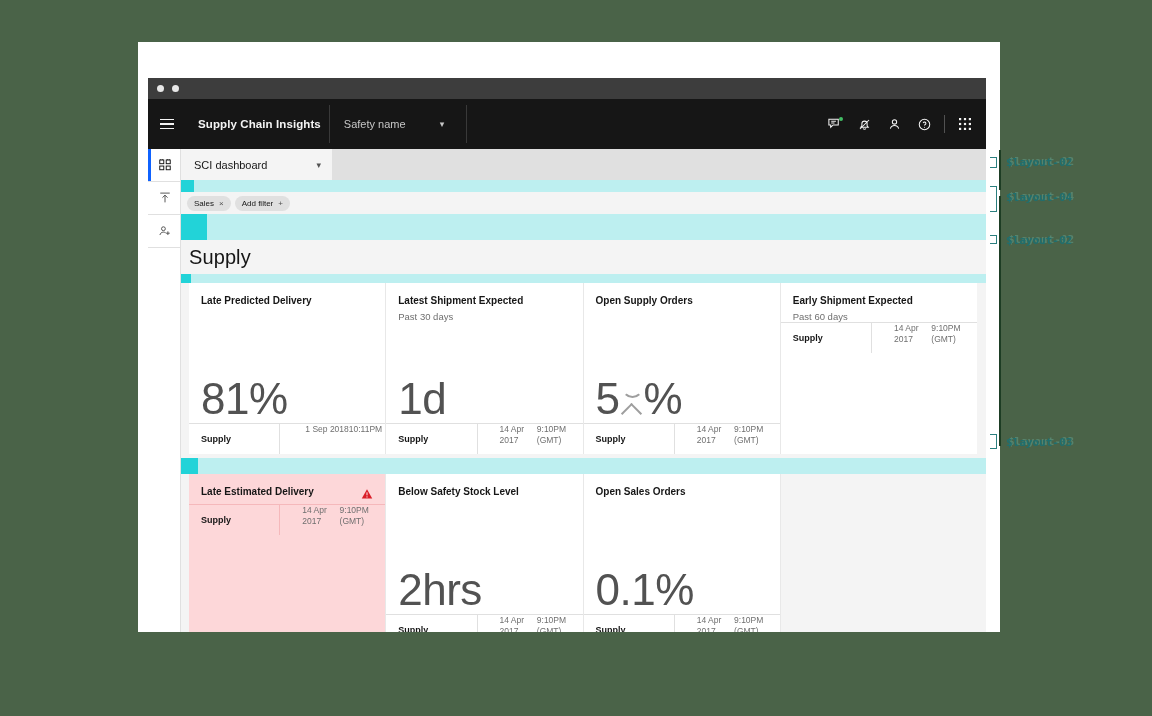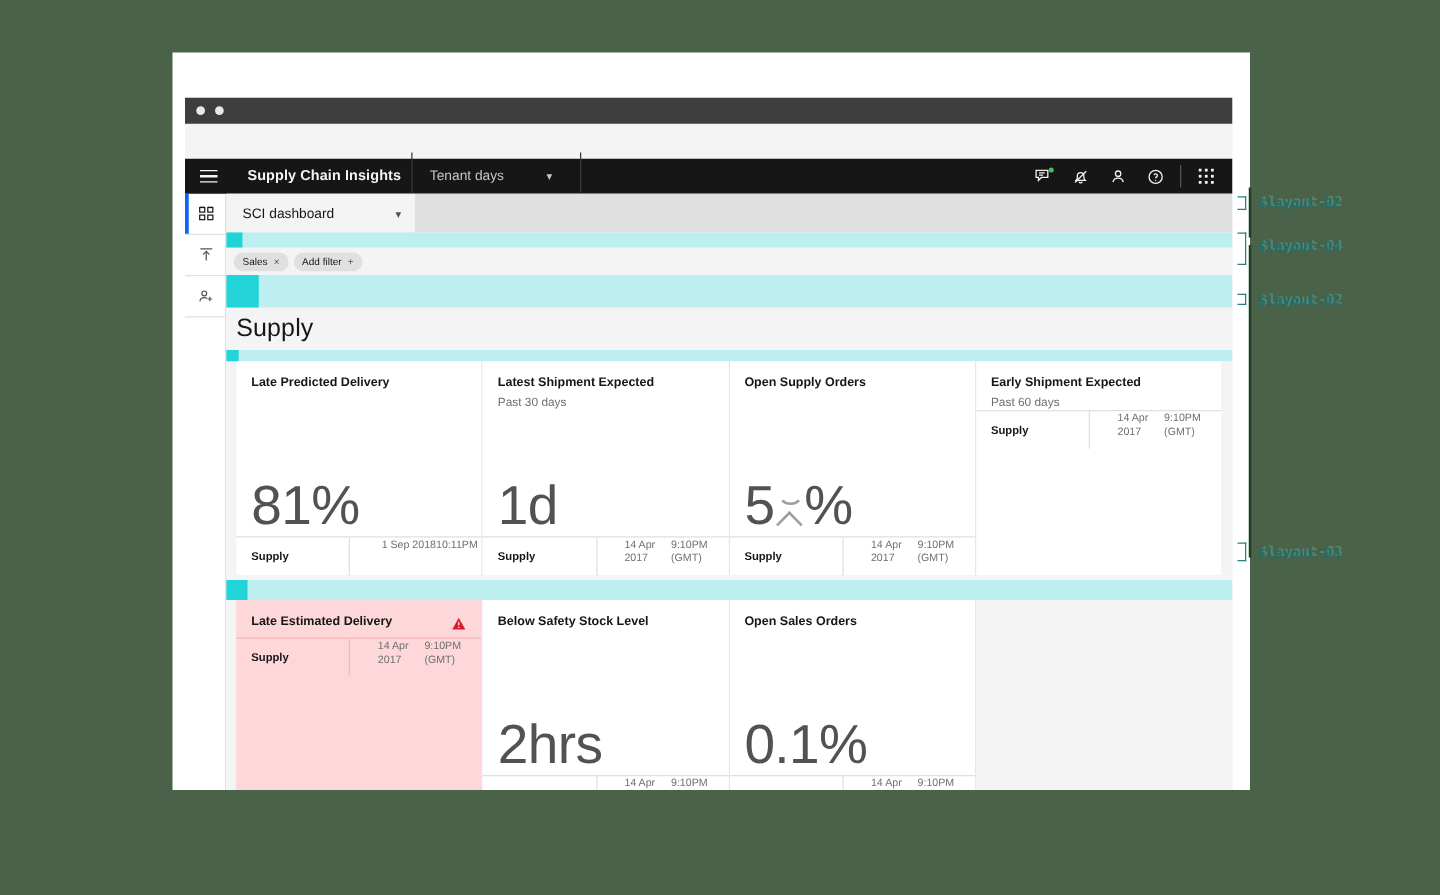--- a/index.html
+++ b/index.html
@@ -33,26 +33,25 @@
     background: #3d3d3d;
     display: flex;
     align-items: center;
     padding-left: 9px;
     gap: 8px;
   }
   .dot { width: 7px; height: 7px; border-radius: 50%; background: #e8e8e8; }
 
   
   .appheader {
-    height: 28px;
+    height: 50px;
     background: #161616;
     display: flex;
     align-items: center;
     position: relative;
-    margin-top: 28px;
   }
   .hamburger {
     width: 38px; height: 38px;
     display: flex; flex-direction: column;
     align-items: center; justify-content: center;
     gap: 3px;
     cursor: pointer;
   }
   .hamburger i { display: block; width: 14px; height: 1.5px; background: #f4f4f4; }
   .app-title {
@@ -277,21 +276,21 @@
 
   <div class="appheader">
     <div class="hamburger">
       <i></i>
         <i></i>
         <i></i>
     </div>
     <div class="app-title">Supply Chain Insights</div>
     <div class="hdr-divider"></div>
     <div class="tenant">
-      <span>Tenant days</span>
+      <span>Safety name</span>
       <span class="chev">▾</span>
     </div>
     <div class="hdr-divider"></div>
 
     <div class="hdr-spacer"></div>
 
     <div class="hdr-icons">
       <div class="hicon">
         <svg width="15" height="15" viewBox="0 0 16 16" fill="none" stroke="#f4f4f4" stroke-width="1.1">
           <path d="M2 2.5h10v6H6.5L4 11V8.5H2z"></path>

